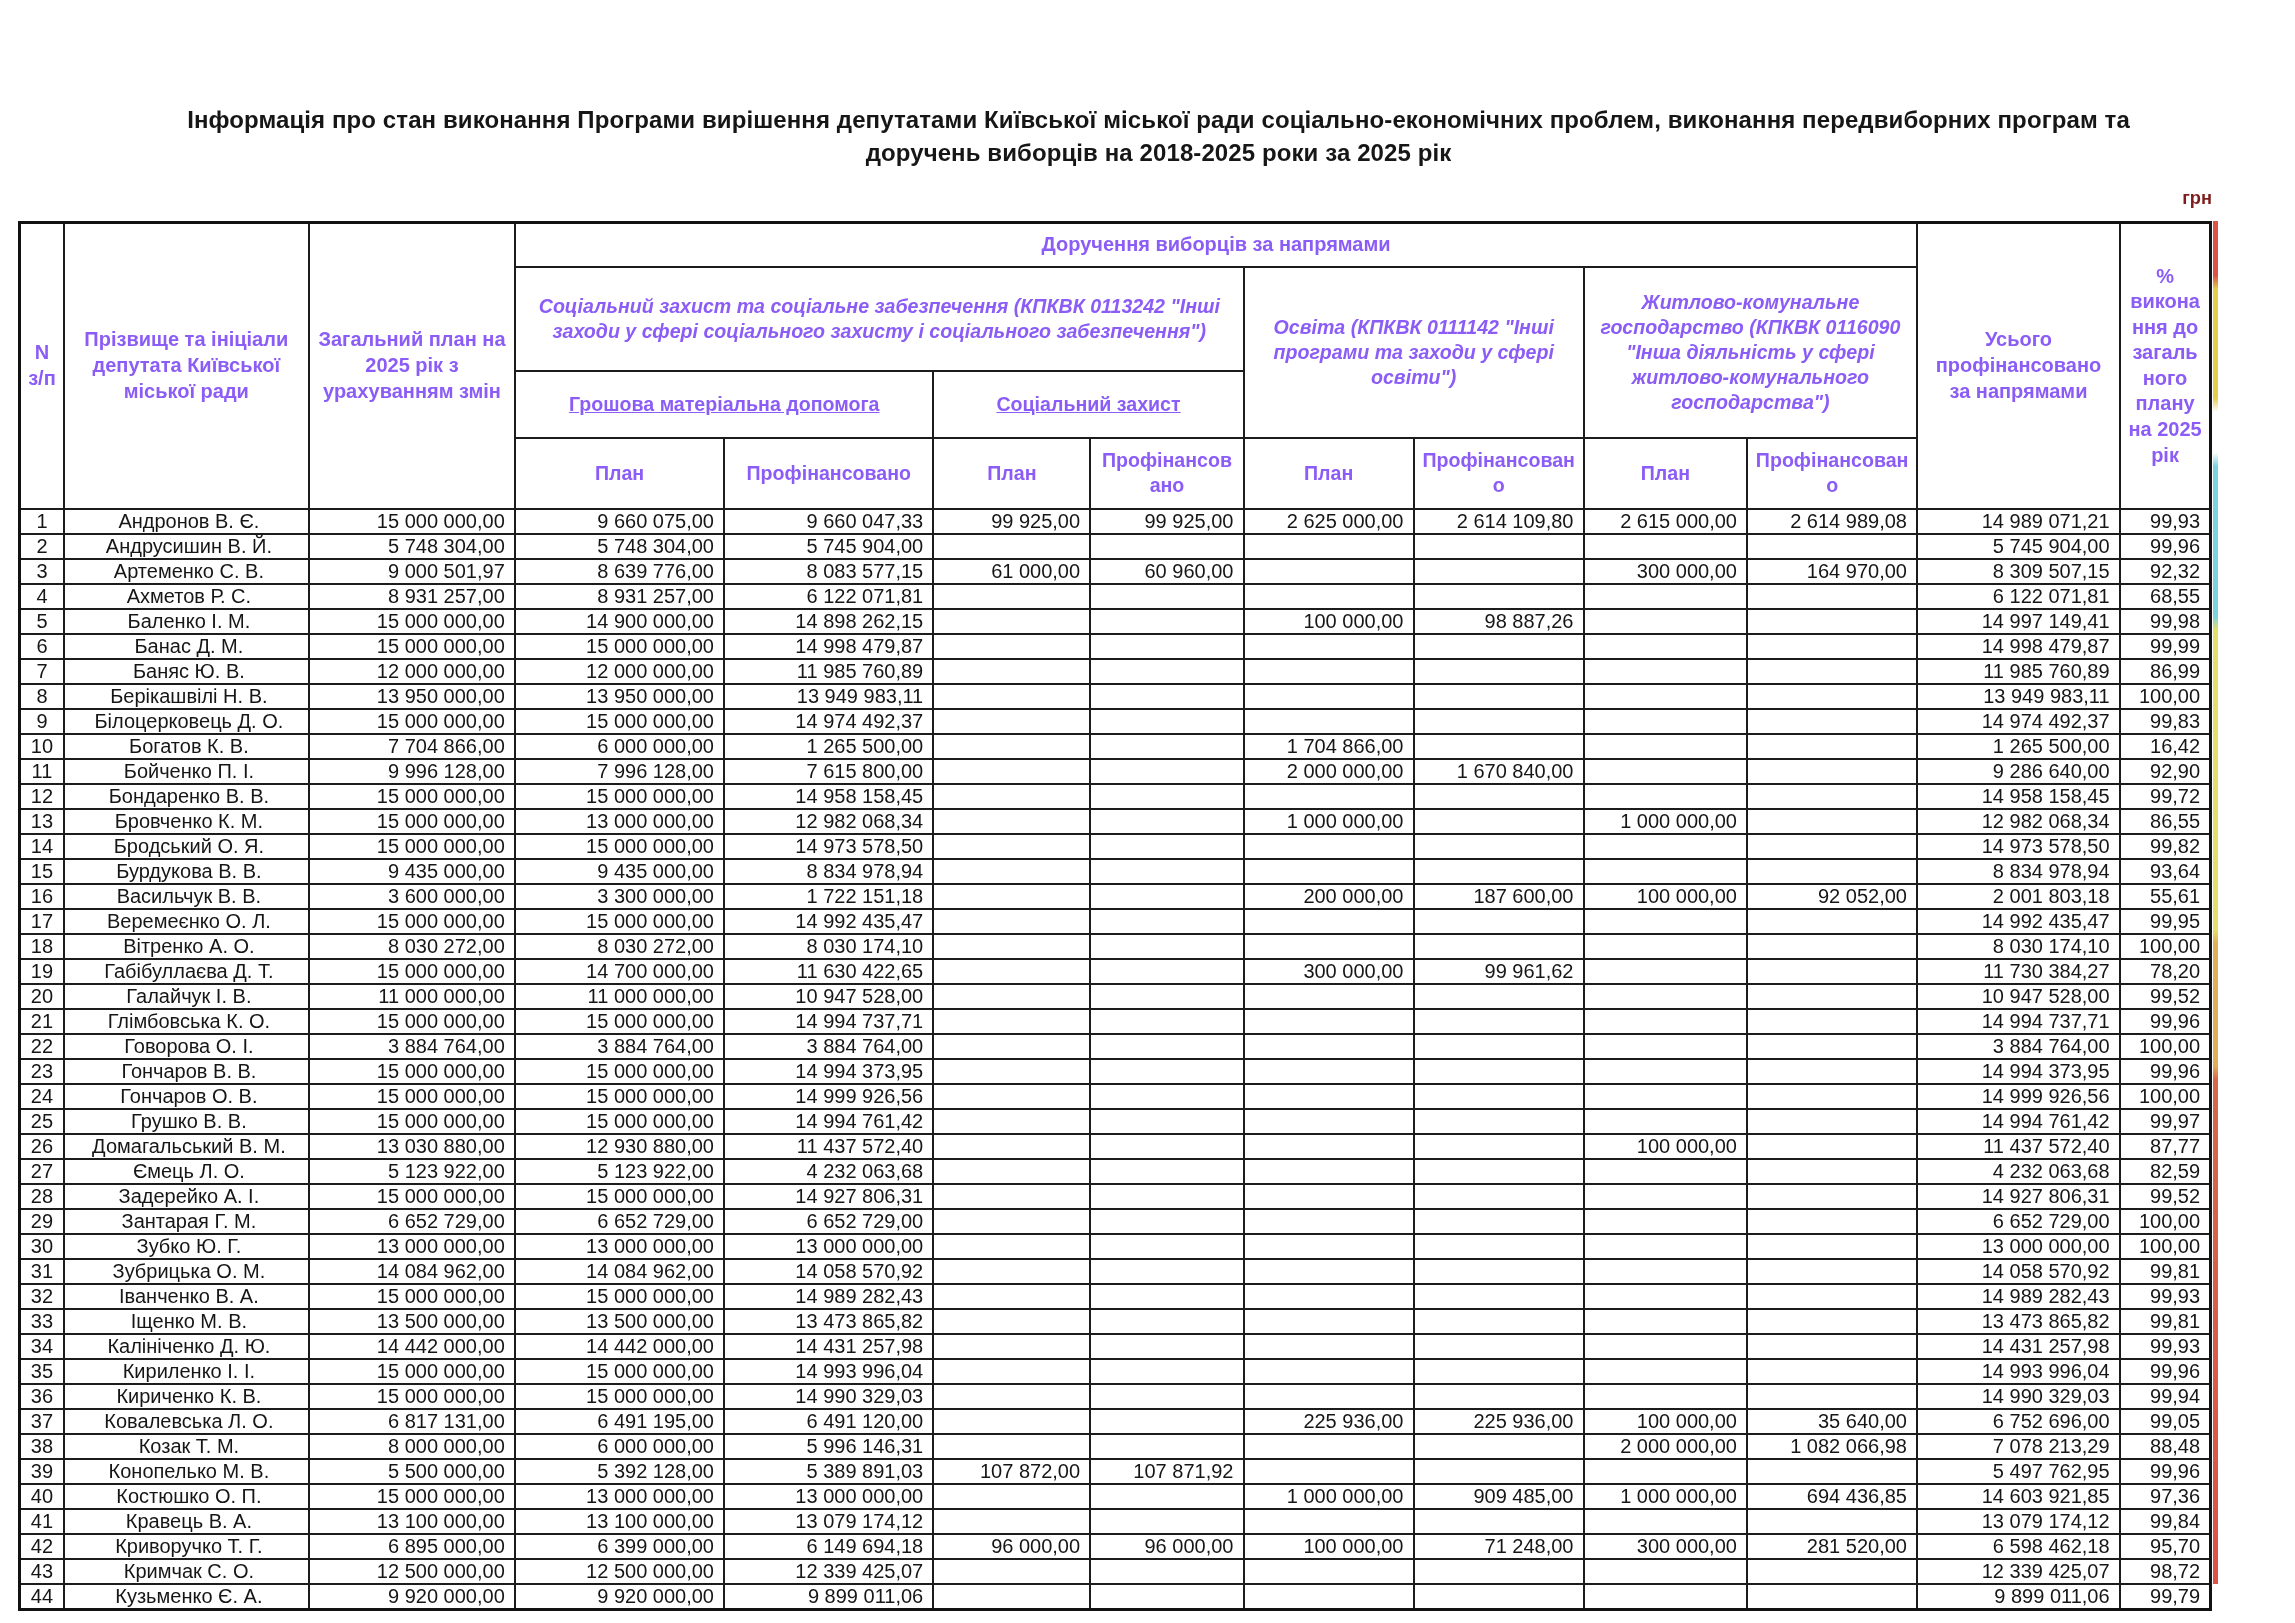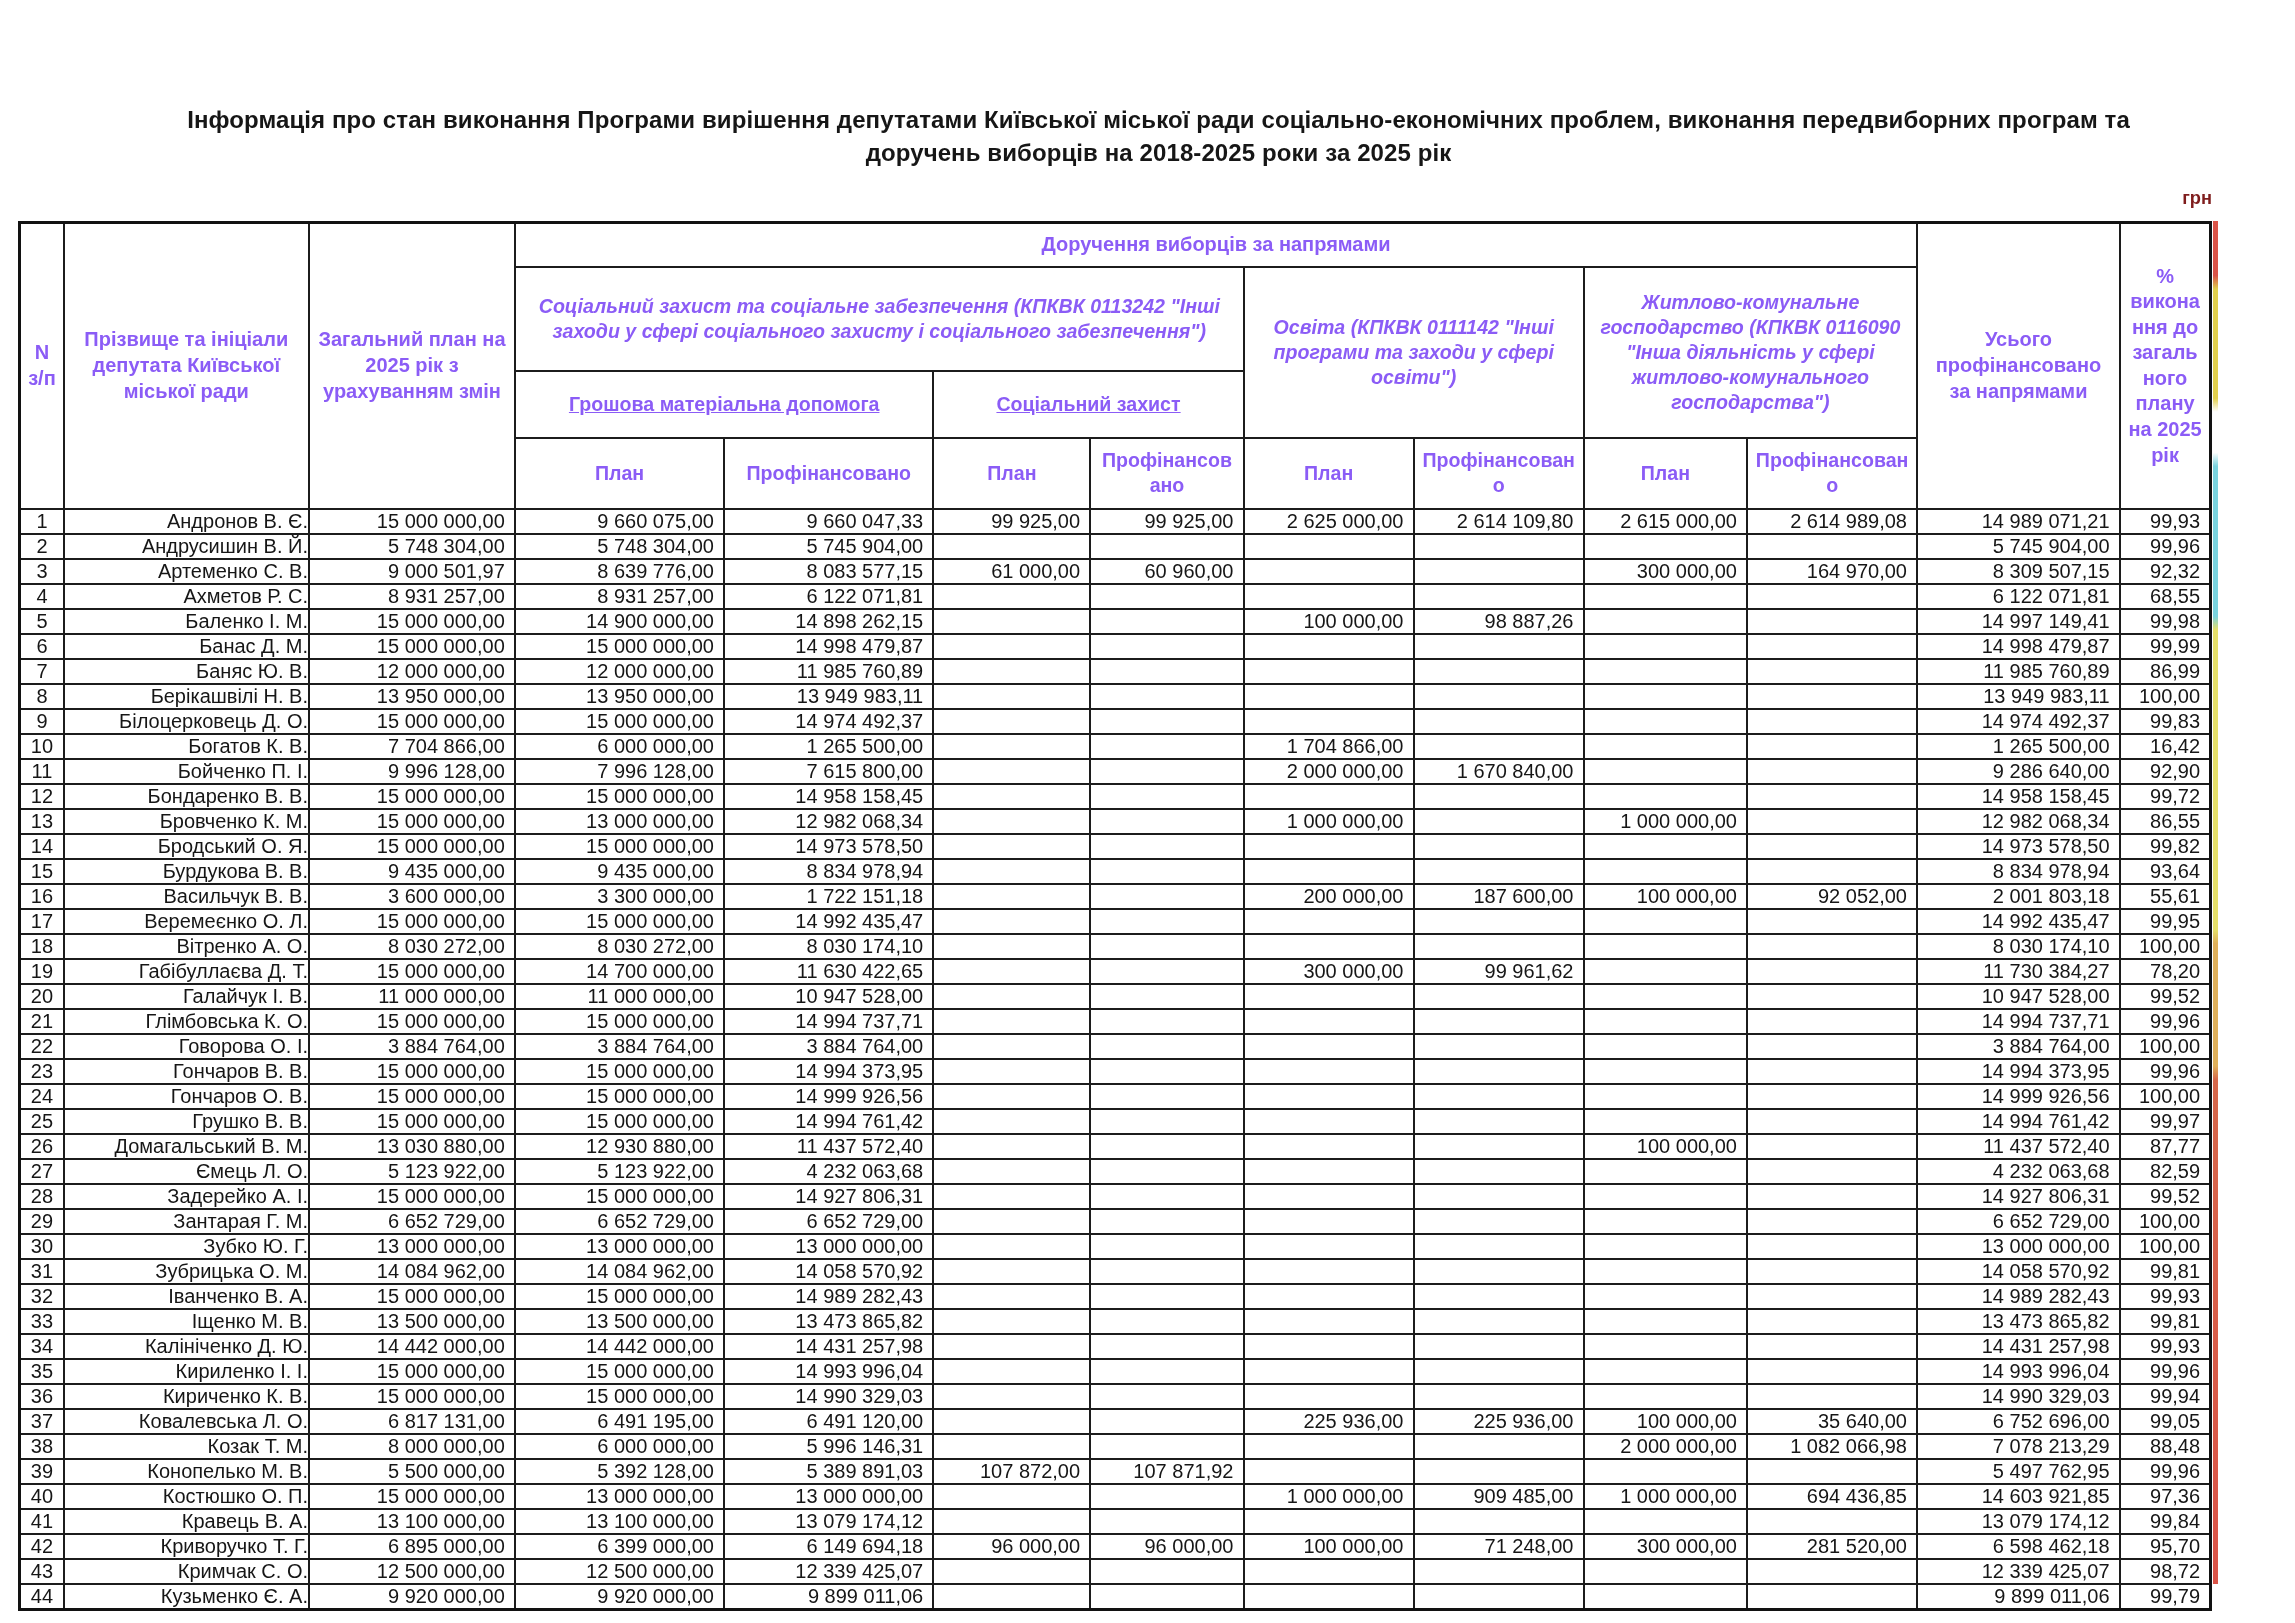--- a/index.html
+++ b/index.html
@@ -36,21 +36,21 @@
   thead tr.h-row1 th{height:37px;font-size:20px;}
   thead tr.h-row2 th{height:97px;font-style:italic;}
   thead tr.h-row3 th{height:59px;text-decoration:underline;}
   thead tr.h-row4 th{height:64px;}
   tbody td{
     height:23px;font-size:20px;vertical-align:middle;
     color:#161616;white-space:nowrap;overflow:hidden;
     padding:0;
   }
   td.col-center{text-align:center;}
-  td.col-left{text-align:right;padding-left:5.2px;}
+  td.col-left{text-align:center;padding-left:5.2px;}
   td.col-num{text-align:right;padding-right:9.2px;}
   .edge-artifact{
     position:absolute;left:2213px;top:221px;width:4.6px;height:1363px;
     background:linear-gradient(to bottom,
       #d43527 0%, #d43527 4%,
       #dcc62c 5%, #dcc62c 13%,
       rgba(255,255,255,0) 14%, rgba(255,255,255,0) 17%,
       #62cbd9 18%, #62cbd9 29%,
       #e0d94e 30%, #e0d94e 52%,
       #d9a13c 53%, #d9a13c 62%,

